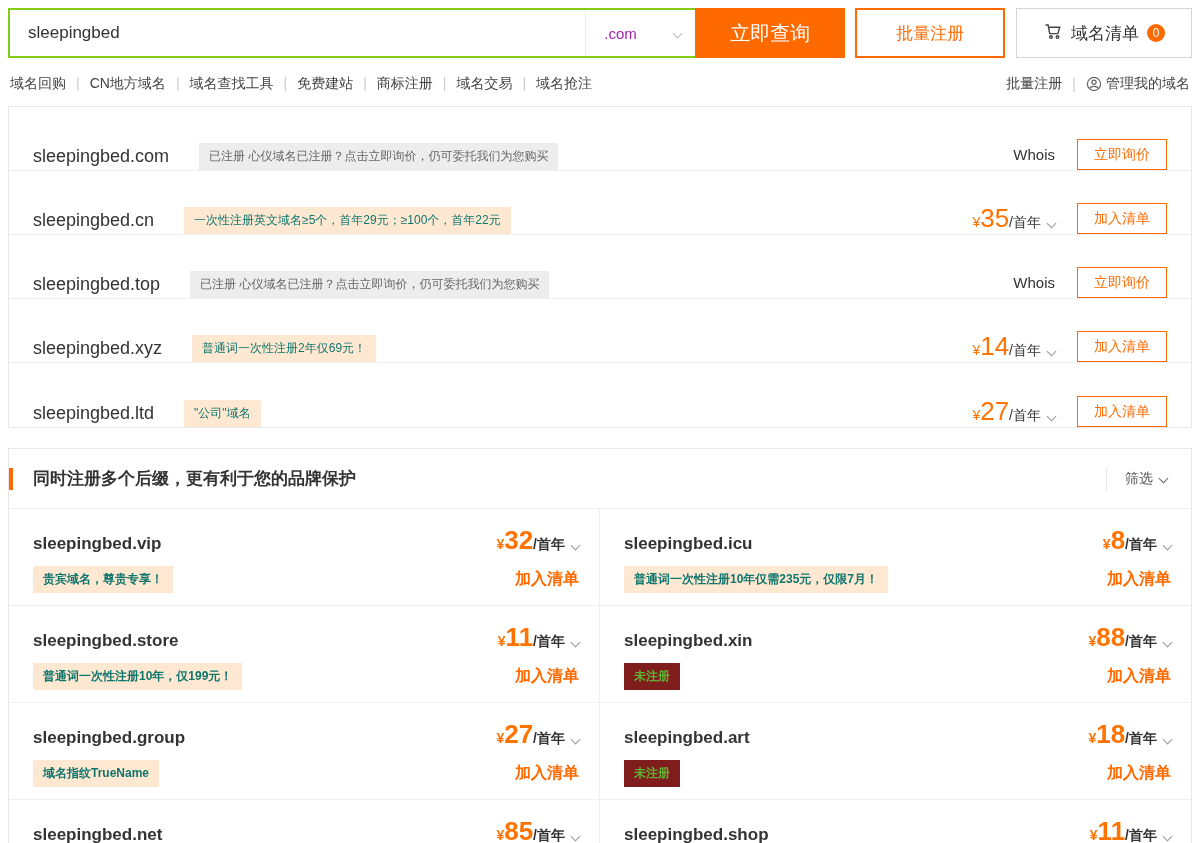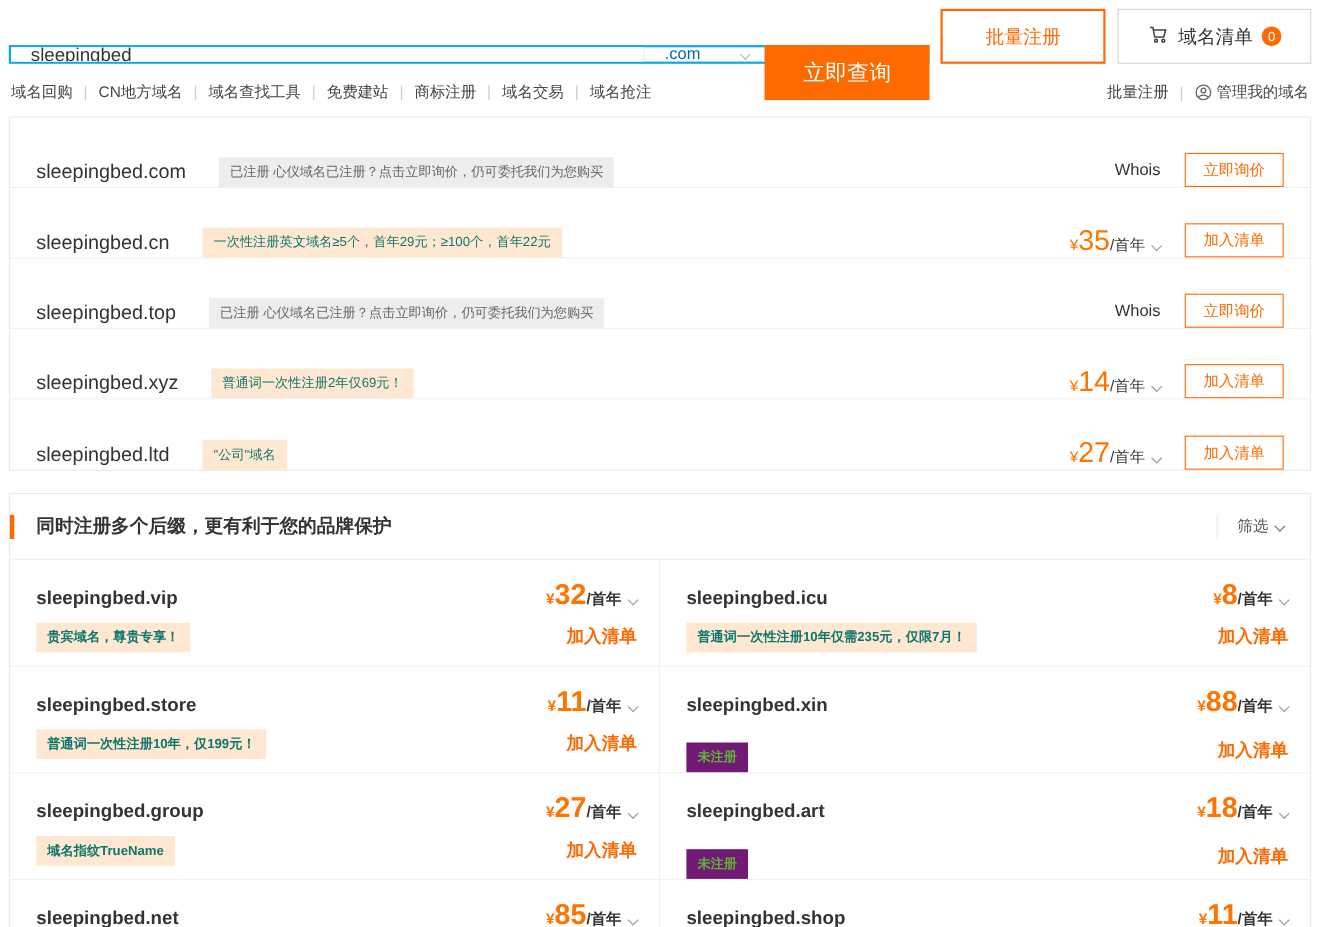--- a/index.html
+++ b/index.html
@@ -2,25 +2,25 @@
 <html><head>
 <meta charset="utf-8">
 <style>
   * { margin:0; padding:0; box-sizing:border-box; }
   html,body { width:1200px; height:843px; overflow:hidden; background:#fff;
     font-family:"Liberation Sans","DejaVu Sans",sans-serif; color:#333; }
   .page { width:1200px; padding:8px; }
 
   
   .topbar { display:flex; align-items:stretch; height:50px; }
-  .search-box { display:flex; width:838px; border:2px solid #0ea5e9; background:#fff;margin-top:33px; }
+  .search-box { display:flex; width:838px; border:2px solid #84cc16; background:#fff; }
   .search-input { flex:1; border:none; outline:none; font-size:17px; color:#333;
     padding:0 18px; font-family:inherit; }
   .tld-select { width:112px; display:flex; align-items:center; justify-content:space-between;
-    border-left:1px solid #eee; padding:0 16px 0 18px; font-size:15px; color:#0369a1; cursor:pointer; }
+    border-left:1px solid #eee; padding:0 16px 0 18px; font-size:15px; color:#a21caf; cursor:pointer; }
   .search-btn { width:150px; background:#FF6A00; color:#fff; border:none; font-size:20px;
     cursor:pointer; font-family:inherit; margin:-2px; height:50px; }
   .batch-btn { width:150px; margin-left:10px; background:#fff; border:2px solid #FF6A00;
     color:#FF6A00; font-size:17px; cursor:pointer; font-family:inherit; }
   .cart-btn { width:176px; margin-left:11px; background:#fff; border:1px solid #d4d4d4;
     color:#333; font-size:17px; cursor:pointer; display:flex; align-items:center;
     justify-content:center; gap:8px; font-family:inherit; }
   .badge { display:inline-block; min-width:18px; height:18px; border-radius:50%;
     background:#FF6A00; color:#fff; font-size:12px; line-height:18px; text-align:center; }
 
@@ -41,21 +41,21 @@
   
   .panel { background:#fff; border:1px solid #e8e8e8; }
   .results .row { height:64px; display:flex; align-items:flex-end; justify-content:space-between;
     border-bottom:1px solid #f0f0f0; padding:0 24px; }
   .results .row:last-child { border-bottom:none; }
   .row-left { display:flex; align-items:center; }
   .domain { font-size:18px; color:#333; }
   .tag { font-size:12px; padding:5px 10px; margin-left:30px; white-space:nowrap; }
   .tag.gray   { background:#ededed; color:#666; }
   .tag.orange { background:#ffe8d1; color:#0f766e; }
-  .tag.green  { background:#701a75; color:#5FB333;margin-top:12px; }
+  .tag.green  { background:#7f1d1d; color:#5FB333; }
   .row-right { display:flex; align-items:center; }
   .whois { font-size:15px; color:#333; margin-right:22px; cursor:pointer; }
   .btn-outline { min-width:90px; height:31px; background:#fff; border:1px solid #FF6A00;
     color:#FF6A00; font-size:14px; cursor:pointer; font-family:inherit; padding:0 14px; }
   .price { display:flex; align-items:baseline; margin-right:22px; cursor:pointer; }
   .price .cur { color:#FF7300; font-size:14px; }
   .price .num { color:#FF7300; font-size:26px; line-height:1; }
   .price .unit { color:#333; font-size:14px; }
 
   

